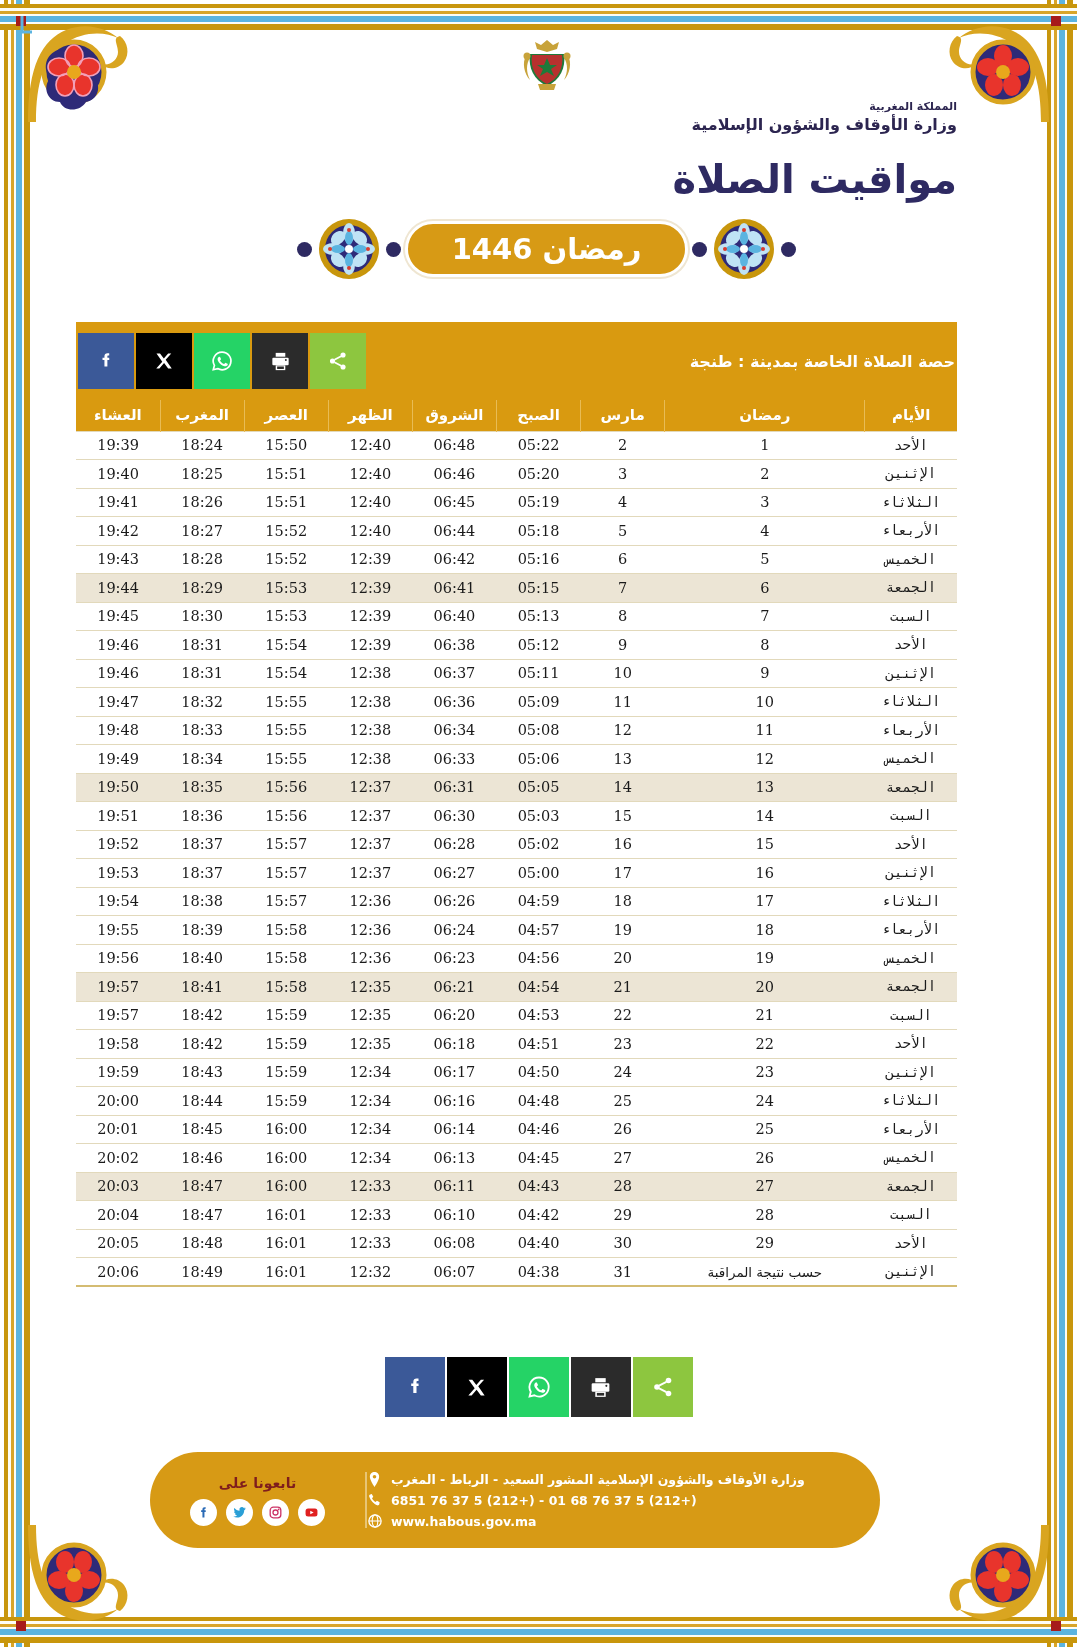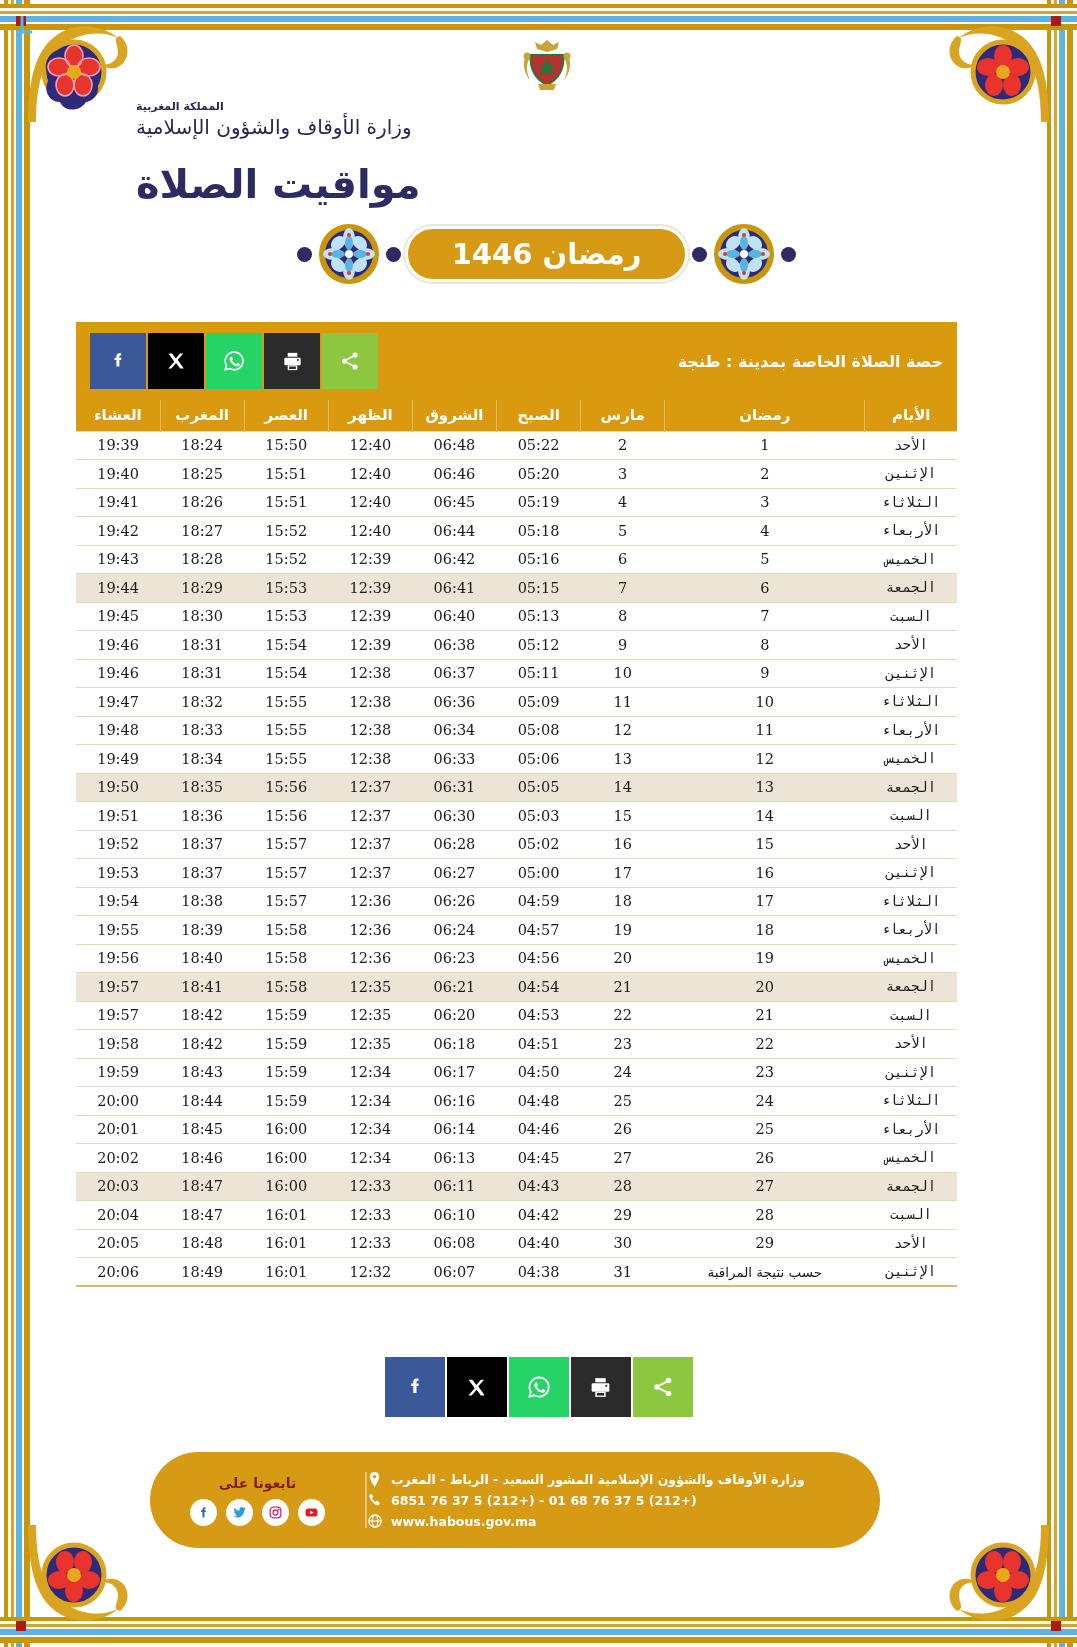--- a/index.html
+++ b/index.html
@@ -49,31 +49,31 @@
 
   .corner { position: absolute; width: 130px; height: 130px; }
   .corner-tl { top: 2px; left: 2px; }
   .corner-tr { top: 2px; right: 2px; transform: scaleX(-1); }
   .corner-bl { bottom: 2px; left: 2px; transform: scaleY(-1); }
   .corner-br { bottom: 2px; right: 2px; transform: scale(-1,-1); }
 
   
   .header {
     position: absolute; top: 34px; left: 136px; right: 120px;
-    text-align: left;
+    text-align: right;
   }
   .emblem { margin: 0 auto 4px; display: block; }
   .ministry-kingdom {
     font-family: "DejaVu Sans", "Liberation Sans", sans-serif;
     font-size: 11px; color: #2c2550; direction: rtl;
     letter-spacing: 0.5px; margin-bottom: 2px; font-weight: bold;
   }
   .ministry-name {
-    font-size: 20px; color: #2c2550; direction: rtl;
-    font-weight: normal; letter-spacing: 0.5px;
+    font-size: 16px; color: #2c2550; direction: rtl;
+    font-weight: bold; letter-spacing: 0.5px;
   }
   .main-title {
     margin-top: 22px;
     font-size: 40px; color: #2e2a62; direction: rtl;
     font-weight: bold; letter-spacing: 1px;
   }
 
   
   .pill-row {
     margin-top: 14px;
@@ -98,21 +98,21 @@
   }
 
   
   .content {
     position: absolute; top: 322px; left: 76px; width: 881px;
   }
   .topbar {
     background: #d99a10;
     height: 78px;
     display: flex; align-items: center;
-    padding: 0 14px;
+    padding: 0 2px;
     flex-direction: row-reverse;
     justify-content: space-between;
   }
   .city-label {
     direction: rtl; color: #ffffff;
     font-size: 16px; font-weight: bold;
     padding-left: 18px;
   }
   .share-group { display: flex; gap: 2px; }
   .share-btn {

